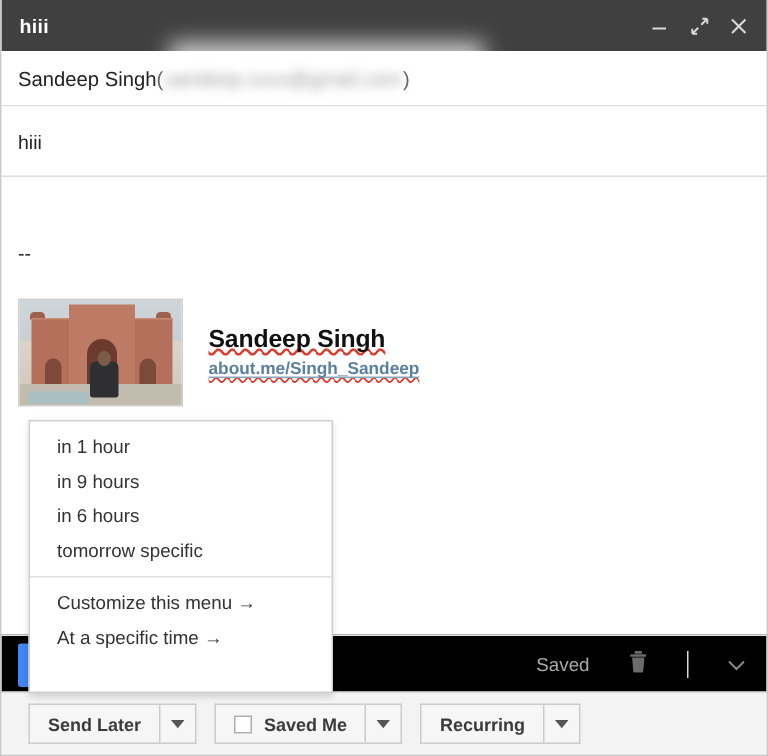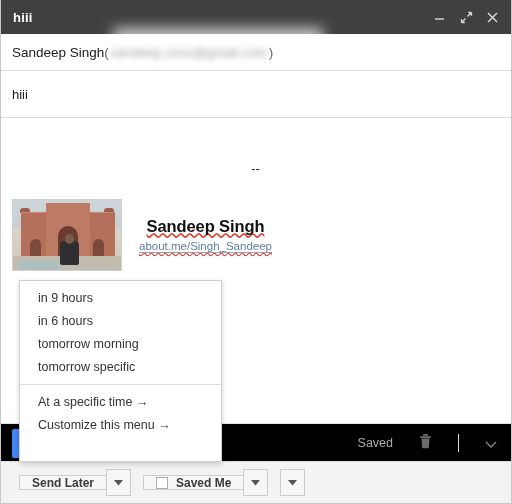--- a/index.html
+++ b/index.html
@@ -9,21 +9,20 @@
     background: #ffffff;
     overflow: hidden;
   }
   #app {
     position: relative;
     width: 512px; height: 504px;
     background: #fff;
     border: 1px solid #c8c8c8;
     border-top: none;
     overflow: hidden;
-    text-align: center;
   }
 
   
   .titlebar {
     position: absolute; top: 0; left: 0;
     width: 512px; height: 34px;
     background: #404040;
     display: flex; align-items: center;
   }
   .titlebar-title {
@@ -164,20 +163,21 @@
     text-decoration: underline wavy #e2392b;
     text-decoration-skip-ink: none;
     text-underline-offset: 1px;
   }
   .sig-link {
     font-size: 11.5px;
     color: #5b7f9e;
     margin-top: 2px;
     text-decoration: underline;
     text-decoration-color: #8aa6bd;
+    font-weight: bold;
   }
   .sig-link-wrap {
     display: inline-block;
     text-decoration: underline wavy #e2392b;
     text-decoration-skip-ink: none;
     text-underline-offset: 2px;
   }
 
   
   .compose-toolbar {
@@ -214,21 +214,21 @@
     background: #f3f3f3;
     border-top: 1px solid #dcdcdc;
     display: flex; align-items: center;
     padding-left: 18px;
     gap: 12px;
   }
   .bgroup { display: flex; align-items: center; }
   .bbtn {
     background: #f6f6f6;
     border: 1px solid #ccc;
-    height: 15px;
+    height: 27px;
     display: flex; align-items: center;
     padding: 0 12px;
     font-size: 12px; font-weight: bold; color: #3b3b3b;
     white-space: nowrap;
   }
   .bbtn.with-caret { border-right: none; }
   .bcaret {
     background: #f6f6f6;
     border: 1px solid #ccc;
     height: 27px; width: 25px;
@@ -397,35 +397,36 @@
         <span>Saved Me</span>
       </div>
       <div class="bcaret">
         <svg width="9" height="6" viewBox="0 0 9 6">
             <path d="M0 0 L4.5 5.5 L9 0 Z" fill="currentColor"></path>
           </svg>
       </div>
     </div>
 
     <div class="bgroup">
+      <div class="bbtn with-caret">Recurring</div>
       <div class="bcaret">
         <svg width="9" height="6" viewBox="0 0 9 6">
             <path d="M0 0 L4.5 5.5 L9 0 Z" fill="currentColor"></path>
           </svg>
       </div>
     </div>
   </div>
 
   <div class="dropdown">
     <div>
+      <div class="menu-item">in 1 hour</div>
       <div class="menu-item">in 9 hours</div>
       <div class="menu-item">in 6 hours</div>
-      <div class="menu-item">tomorrow morning</div>
       <div class="menu-item">tomorrow specific</div>
     </div>
     <div class="menu-sep"></div>
     <div>
+      <div class="menu-item">Customize this menu →</div>
       <div class="menu-item">At a specific time →</div>
-      <div class="menu-item">Customize this menu →</div>
     </div>
   </div>
 
 </div>
 
 </body></html>

